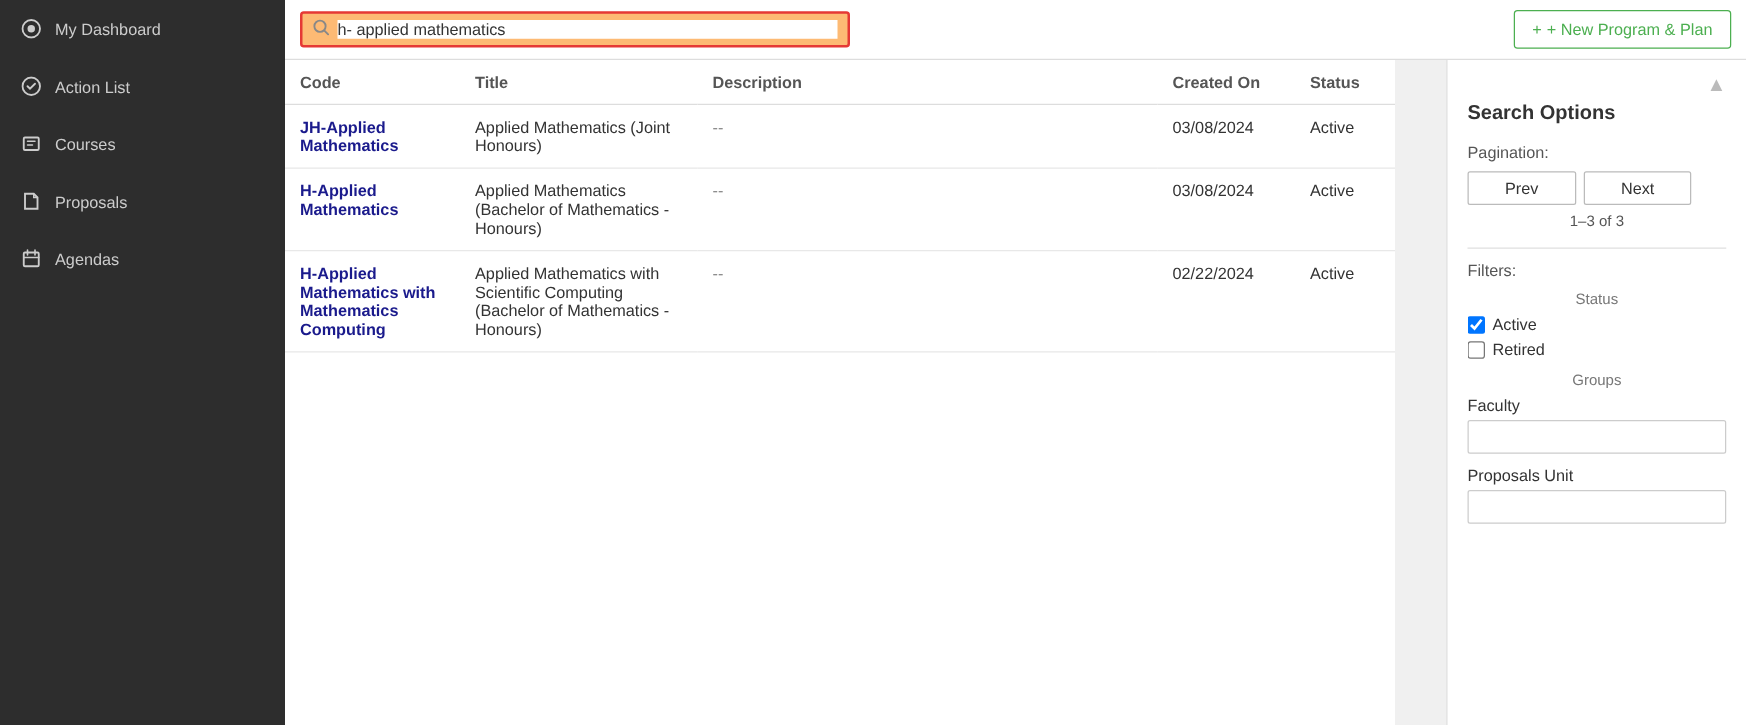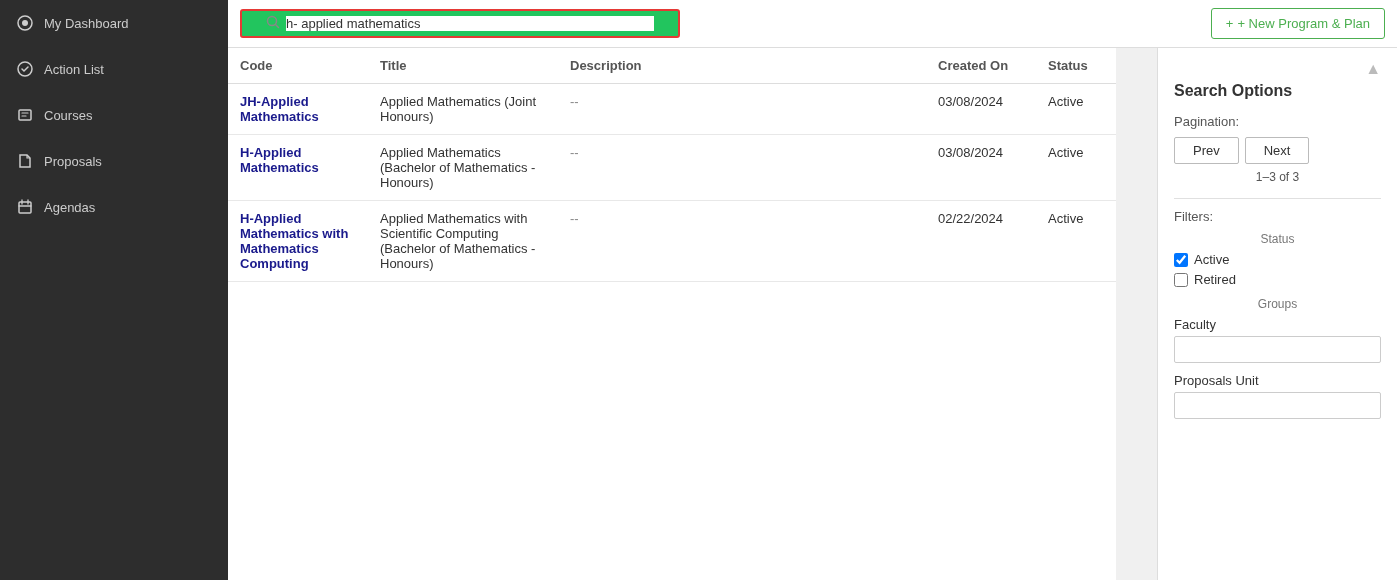--- a/index.html
+++ b/index.html
@@ -46,22 +46,22 @@
       align-items: center;
       border-bottom: 1px solid #ddd;
       gap: 8px;
     }
     .search-wrapper {
       flex: 1;
       display: flex;
       align-items: center;
       border: 2px solid #e53935;
       border-radius: 3px;
-      padding: 4px 24px;
-      background: #22c55e;
+      padding: 4px 8px;
+      background: #fdba74;
       max-width: 440px;
     }
     .search-wrapper .search-icon-svg { color: #888; margin-right: 6px; flex-shrink: 0; }
     .search-wrapper input {
       border: none;
       outline: none;
       font-size: 13px;
       flex: 1;
       color: #333;
     }
@@ -152,21 +152,21 @@
     }
     .pagination-row {
       display: flex;
       align-items: center;
       gap: 6px;
       margin-bottom: 6px;
     }
     .pag-btn {
       border: 1px solid #bbb;
       background: #fff;
-      padding: 5px 18px;
+      padding: 5px 29px;
       font-size: 13px;
       cursor: pointer;
       border-radius: 2px;
       color: #333;
     }
     .pag-count {
       font-size: 12px;
       color: #555;
       text-align: center;
       margin-bottom: 14px;

